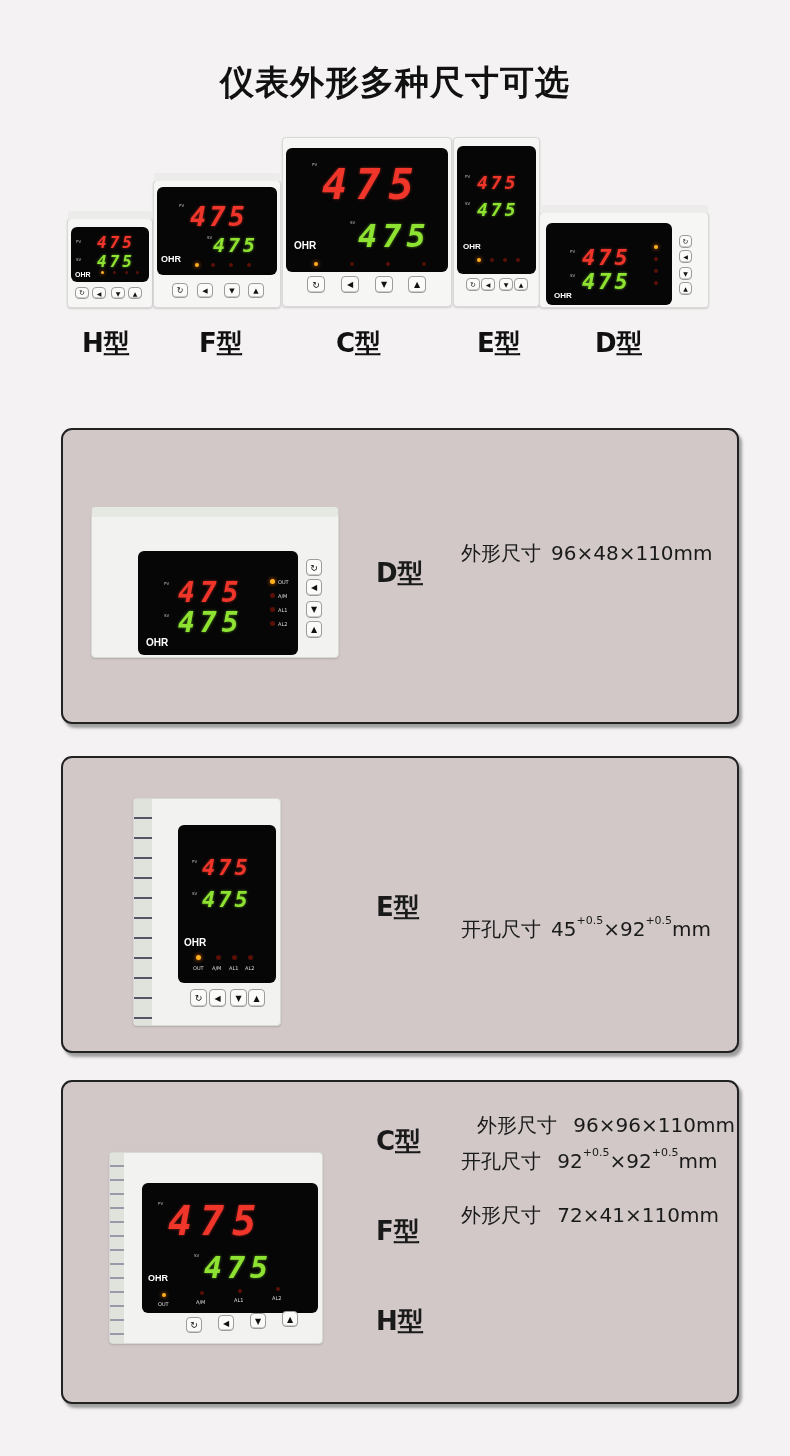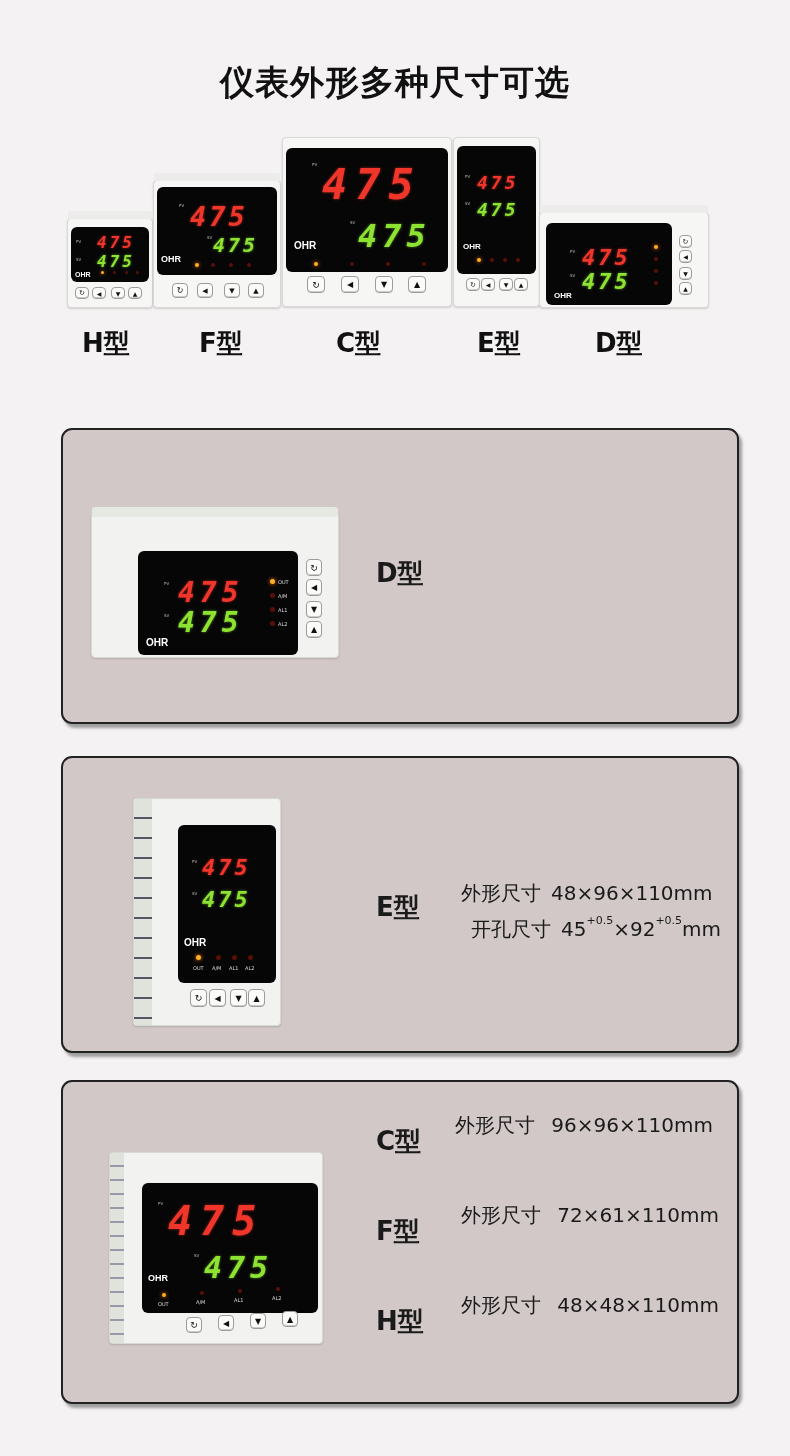--- a/index.html
+++ b/index.html
@@ -150,20 +150,23 @@
       <span class="ledlbl" style="left:140px;top:56px">AL1</span>
       <span class="led" style="left:132px;top:70px;width:5px;height:5px"></span>
       <span class="ledlbl" style="left:140px;top:70px">AL2</span>
     </div>
     <div class="btn" style="left:214px;top:46px;width:14px;height:15px;font-size:9px">↻</div>
     <div class="btn" style="left:214px;top:66px;width:14px;height:15px;font-size:8px">◀</div>
     <div class="btn" style="left:214px;top:88px;width:14px;height:15px;font-size:8px">▼</div>
     <div class="btn" style="left:214px;top:108px;width:14px;height:15px;font-size:8px">▲</div>
   </div>
   <div class="ctype" style="left:313px;top:126px">D型</div>
+  <div class="spec" style="left:398px;top:110px">
+    <span class="k">外形尺寸</span><span>96×48×110mm</span>
+  </div>
 </div>
 
 <div class="card" style="top:756px;height:293px;">
   <div class="inst" style="left:70px;top:40px;width:146px;height:226px;background:#f2f3f1;">
     <div style="position:absolute;left:0;top:0;width:18px;height:100%;background:repeating-linear-gradient(#e0e2dc 0 18px,#556 18px 20px);"></div>
     <div class="screen" style="left:44px;top:26px;width:98px;height:158px;">
       <span class="tiny" style="left:14px;top:34px">PV</span>
       <span class="seg red" style="left:24px;top:32px;font-size:22px;">475</span>
       <span class="tiny" style="left:14px;top:66px">SV</span>
       <span class="seg green" style="left:24px;top:64px;font-size:22px;">475</span>
@@ -176,24 +179,21 @@
       <span class="ledlbl" style="left:34px;top:140px">A/M</span>
       <span class="ledlbl" style="left:51px;top:140px">AL1</span>
       <span class="ledlbl" style="left:67px;top:140px">AL2</span>
     </div>
     <div class="btn" style="left:56px;top:190px;width:15px;height:16px;font-size:9px">↻</div>
     <div class="btn" style="left:75px;top:190px;width:15px;height:16px;font-size:8px">◀</div>
     <div class="btn" style="left:96px;top:190px;width:15px;height:16px;font-size:8px">▼</div>
     <div class="btn" style="left:114px;top:190px;width:15px;height:16px;font-size:8px">▲</div>
   </div>
   <div class="ctype" style="left:313px;top:132px">E型</div>
-  <div class="spec" style="left:398px;top:122px">
-    <span class="k">外形尺寸</span><span>48×96×110mm</span>
-  </div>
-  <div class="spec" style="left:408px;top:158px">
+  <div class="spec" style="left:398px;top:158px">
     <span class="k">开孔尺寸</span><span>45</span><sup>+0.5</sup><span>×</span><span>92</span><sup>+0.5</sup><span>mm</span>
   </div>
 </div>
 
 <div class="card" style="top:1080px;height:320px;">
   <div class="inst" style="left:46px;top:70px;width:212px;height:190px;background:#f2f3f1;">
     <div style="position:absolute;left:0;top:0;width:14px;height:100%;background:repeating-linear-gradient(#e0e2dc 0 12px,#99a 12px 14px);"></div>
     <div class="screen" style="left:32px;top:30px;width:176px;height:130px;">
       <span class="tiny" style="left:16px;top:18px">PV</span>
       <span class="seg red" style="left:26px;top:18px;font-size:40px;letter-spacing:8px;">475</span>
@@ -209,26 +209,26 @@
       <span class="ledlbl" style="left:92px;top:114px">AL1</span>
       <span class="ledlbl" style="left:130px;top:112px">AL2</span>
     </div>
     <div class="btn" style="left:76px;top:164px;width:14px;height:14px;font-size:9px">↻</div>
     <div class="btn" style="left:108px;top:162px;width:14px;height:14px;font-size:8px">◀</div>
     <div class="btn" style="left:140px;top:160px;width:14px;height:14px;font-size:8px">▼</div>
     <div class="btn" style="left:172px;top:158px;width:14px;height:14px;font-size:8px">▲</div>
   </div>
 
   <div class="ctype" style="left:313px;top:42px">C型</div>
-  <div class="spec" style="left:392px;top:30px">
+  <div class="spec" style="left:414px;top:30px">
     <span class="k">外形尺寸</span> <span>96×96×110mm</span>
+  </div>
+  <div class="spec" style="left:398px;top:66px">
+    <span class="k">开孔尺寸</span> <span>92</span><sup>+0.5</sup><span>×</span><span>92</span><sup>+0.5</sup><span>mm</span>
   </div>
 
   <div class="ctype" style="left:313px;top:132px">F型</div>
   <div class="spec" style="left:398px;top:120px">
-    <span class="k">外形尺寸</span> <span>72×61×110mm</span>
+    <span class="k">外形尺寸</span> <span>72×41×110mm</span>
   </div>
 
   <div class="ctype" style="left:313px;top:222px">H型</div>
-  <div class="spec" style="left:398px;top:210px">
-    <span class="k">外形尺寸</span> <span>48×48×110mm</span>
-  </div>
 </div>
 
 </body></html>

